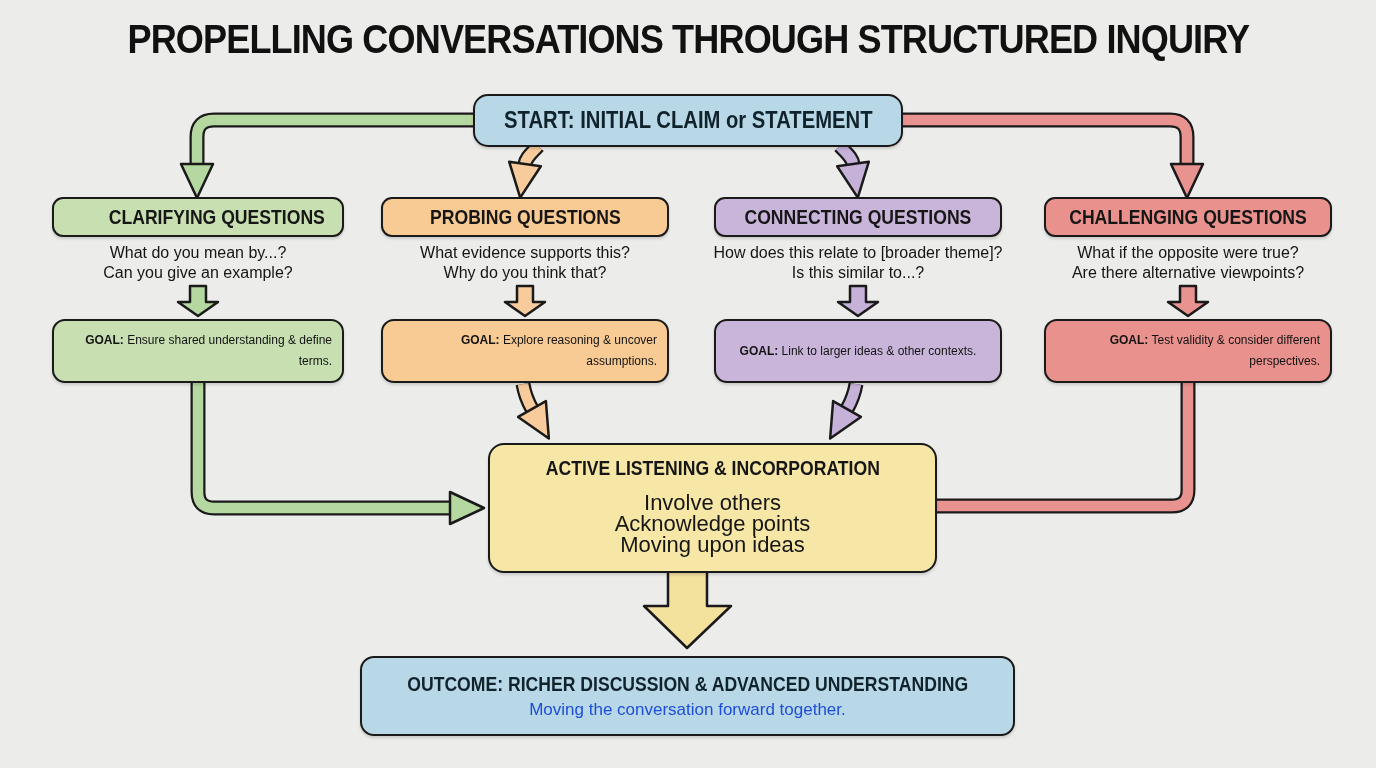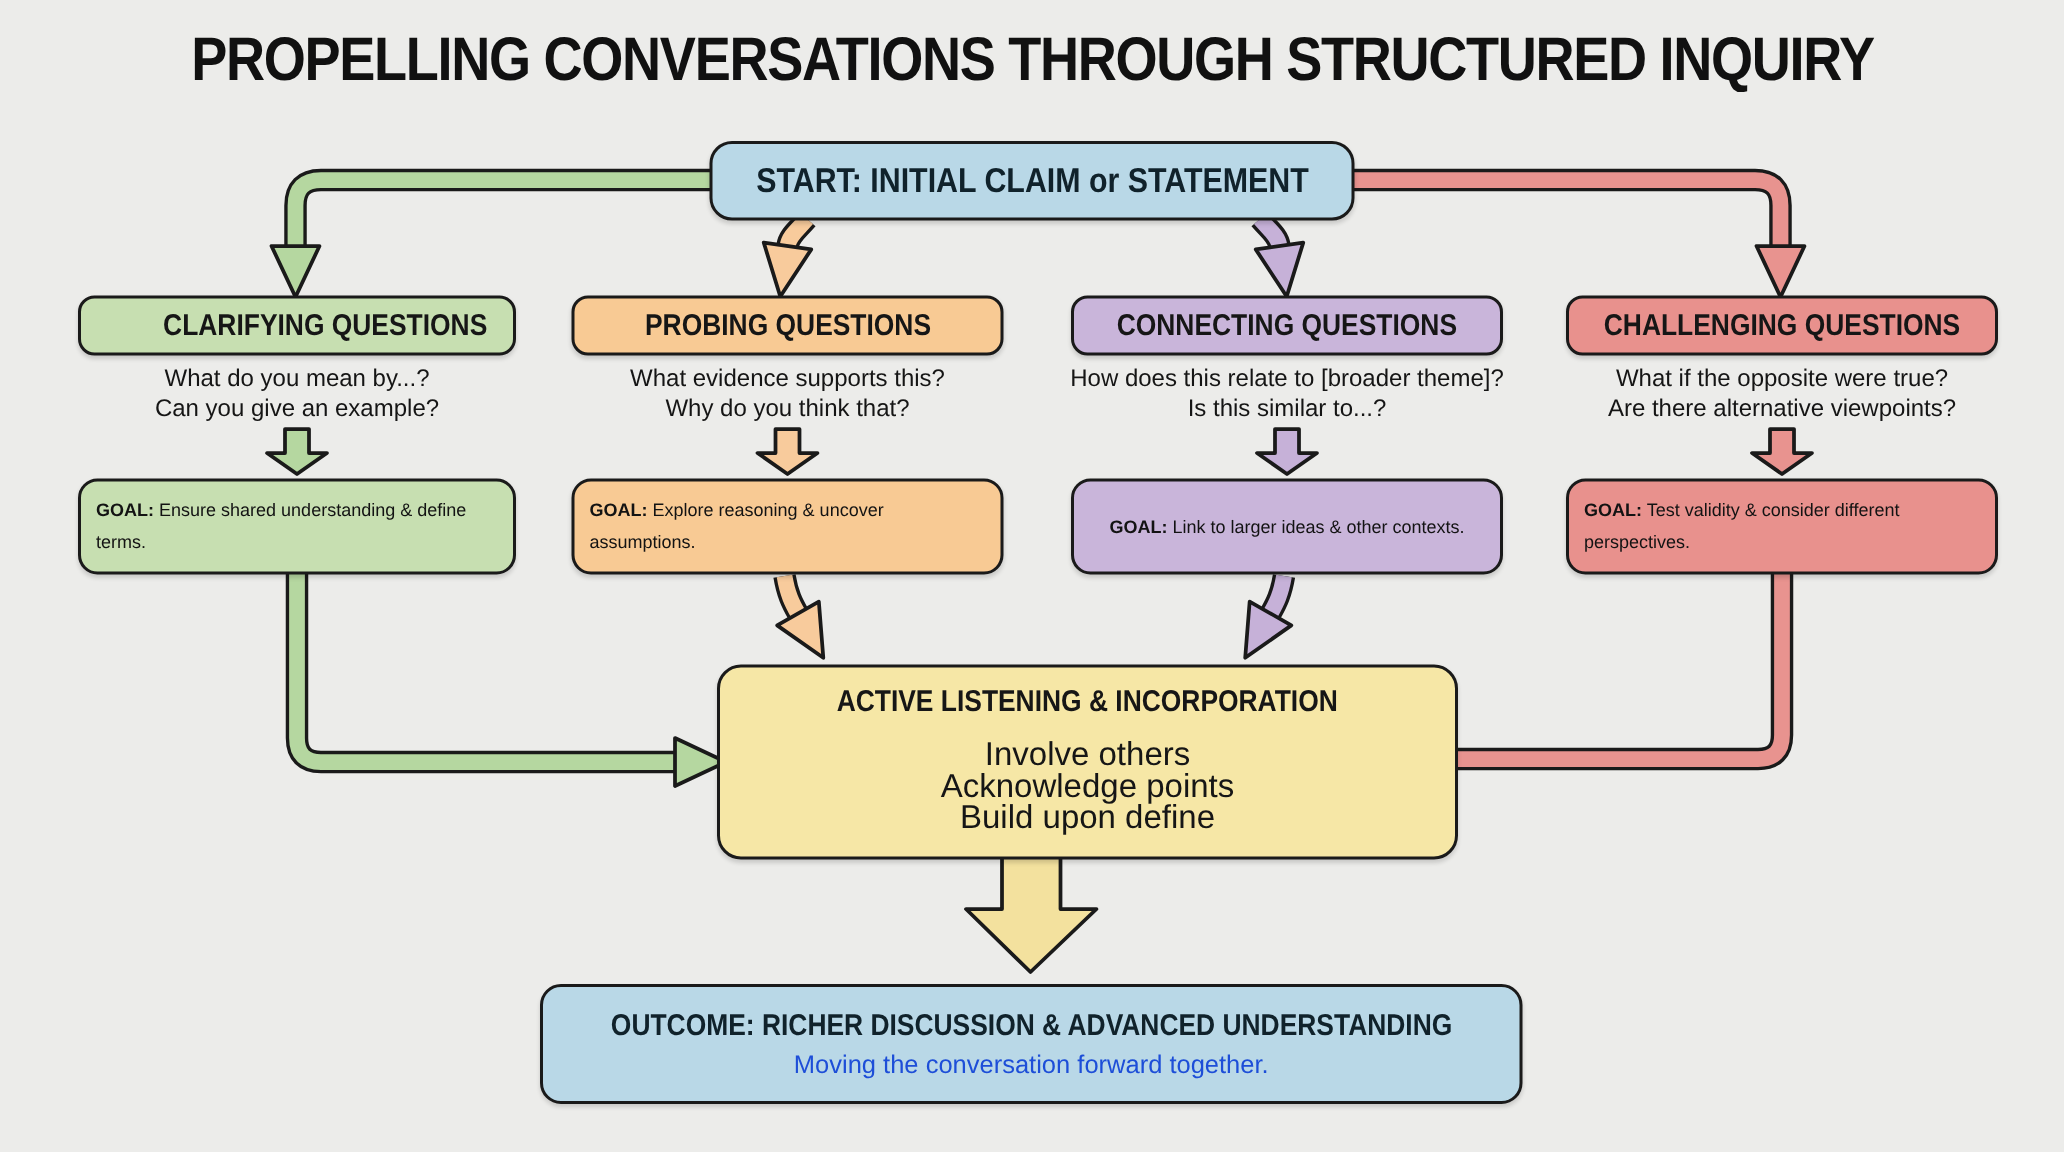--- a/index.html
+++ b/index.html
@@ -18,41 +18,41 @@
     display:inline-block;
     font-size:41px;font-weight:800;letter-spacing:-1px;
     transform:scaleX(0.88);transform-origin:center;
     color:#111;
   }
   .cond{display:inline-block;transform:scaleX(0.88);transform-origin:center;white-space:nowrap;}
   .box{
     position:absolute;box-sizing:border-box;
     border:2.5px solid #1a1a1a;border-radius:13px;
     display:flex;flex-direction:column;align-items:center;justify-content:center;
-    text-align:left;
+    text-align:right;
     box-shadow:0 2px 3px rgba(0,0,0,0.15);
   }
   .start{left:473px;top:94px;width:430px;height:53px;background:#b9d8e7;border-radius:15px;}
   .start .hdr{font-size:23px;font-weight:700;color:#10222b;}
   .qhdr{top:197px;height:40px;border-radius:11px;}
   .qhdr .hdr{font-size:20px;font-weight:700;}
   .c0{left:52px;width:292px;padding-left:38px;}  .g0{background:#c7dfb1;}
   .c1{left:381px;width:288px;} .g1{background:#f8ca94;}
   .c2{left:714px;width:288px;} .g2{background:#c9b5da;}
   .c3{left:1044px;width:288px;}.g3{background:#e8918d;}
   .examples{
     position:absolute;top:243px;width:334px;
     text-align:center;font-size:16px;line-height:20px;color:#151515;
   }
   .e0{left:31px;} .e1{left:358px;} .e2{left:691px;} .e3{left:1021px;}
   .goal{top:319px;height:64px;border-radius:13px;padding:4px 10px;}
   .goal .goal-text{font-size:12px;line-height:21px;color:#131313;}
   .goal b{font-weight:700;}
   .active-box{
-    left:478px;top:443px;width:494px;height:130px;background:#f6e7a6;
+    left:488px;top:443px;width:449px;height:130px;background:#f6e7a6;
     border-radius:16px;justify-content:flex-start;padding-top:12px;
   }
   .active-box .hdr{font-size:20px;font-weight:700;margin-bottom:12px;}
   .active-box .item{font-size:22px;line-height:21px;}
   .outcome{
     left:360px;top:656px;width:655px;height:80px;background:#b9d8e7;border-radius:14px;
   }
   .outcome .hdr{font-size:20px;font-weight:700;color:#10222b;margin-bottom:4px;}
   .outcome .sub{font-size:17px;color:#1d4ed8;}
   svg.arrows{position:absolute;left:0;top:0;z-index:0;}
@@ -178,21 +178,21 @@
     <div>Are there alternative viewpoints?</div>
   </div>
   <div class="box goal c3 g3">
     <div class="goal-text"><b>GOAL:</b> <span>Test validity &amp; consider different perspectives.</span></div>
   </div>
 
   <div class="box active-box">
     <span class="hdr cond">ACTIVE LISTENING &amp; INCORPORATION</span>
     <div class="item">Involve others</div>
     <div class="item">Acknowledge points</div>
-    <div class="item">Build upon define</div>
+    <div class="item">Moving upon ideas</div>
   </div>
 
   <div class="box outcome">
     <span class="hdr cond">OUTCOME: RICHER DISCUSSION &amp; ADVANCED UNDERSTANDING</span>
     <span class="sub">Moving the conversation forward together.</span>
   </div>
 
 </div>
 
 </body></html>

